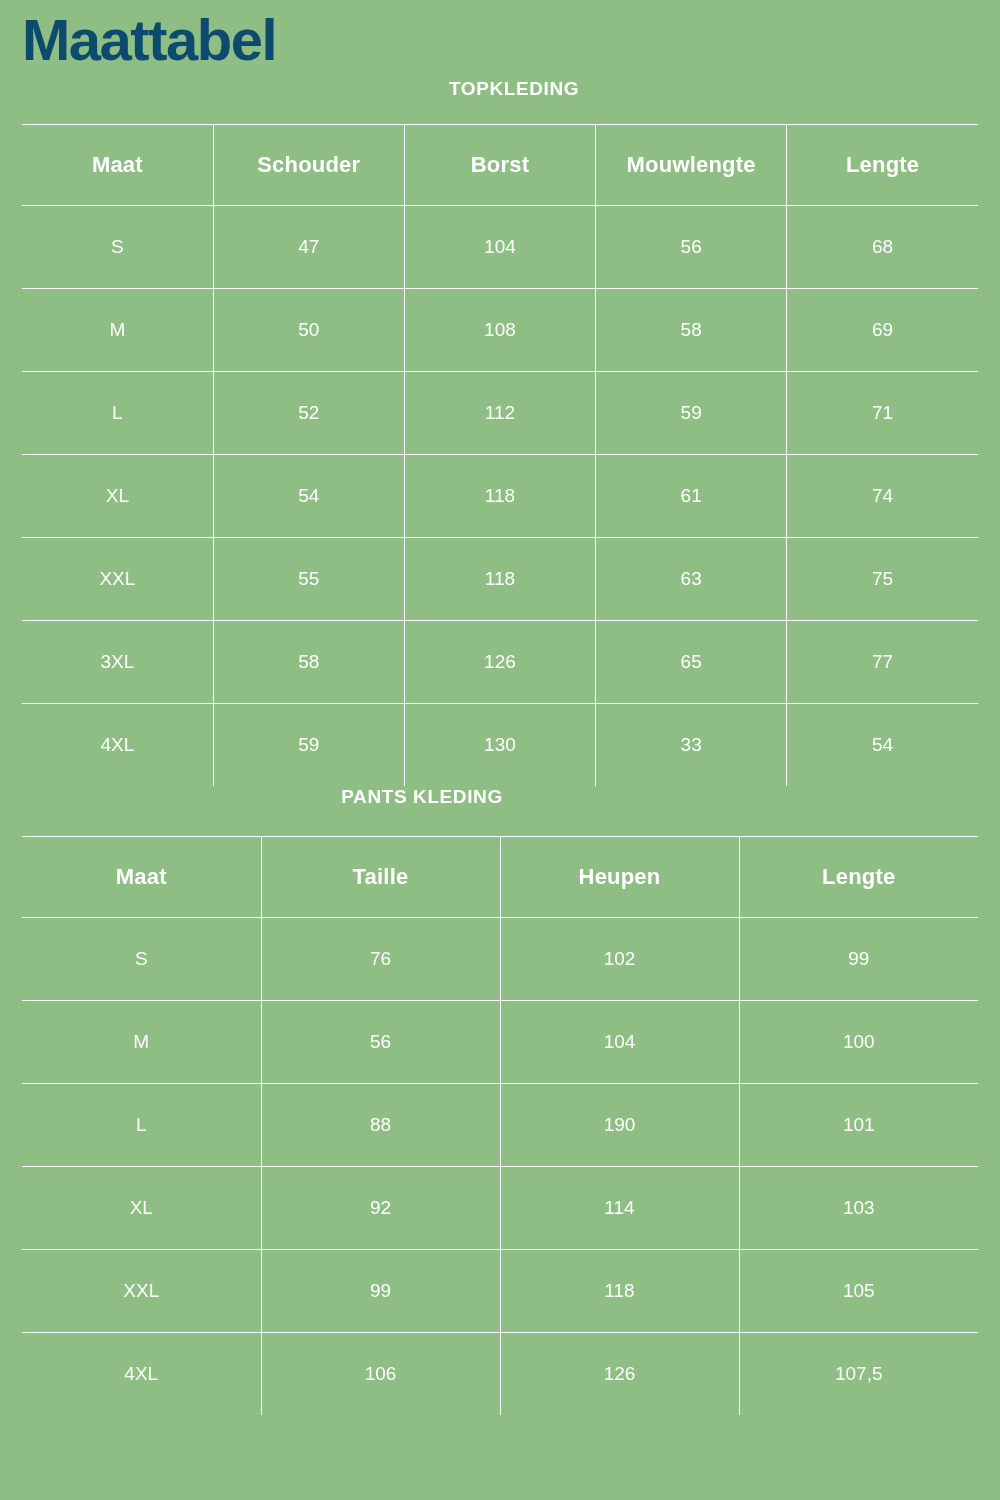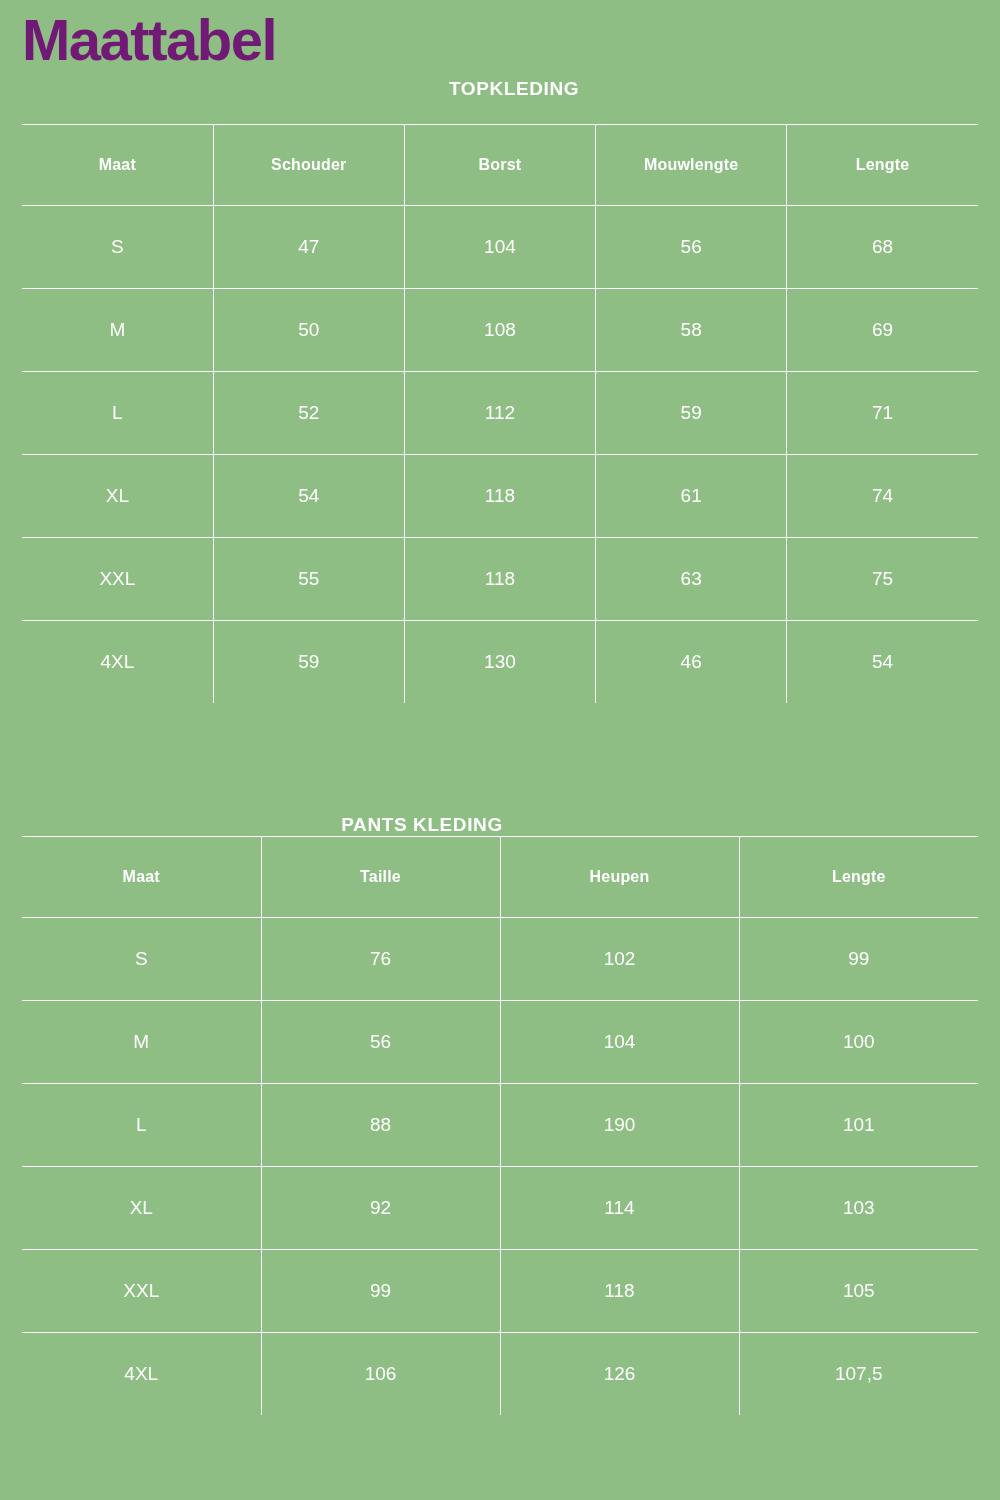--- a/index.html
+++ b/index.html
@@ -21,38 +21,38 @@
     box-sizing: border-box;
   }
   .brand-title {
     position: absolute;
     top: 8px;
     left: 22px;
     font-size: 58px;
     font-weight: bold;
     letter-spacing: -1.5px;
     line-height: 1.1;
-    color: #701a75;
+    color: #0c4a6e;
   }
   .section-heading {
     text-align: center;
     font-size: 19px;
     font-weight: bold;
     letter-spacing: 0.6px;
     color: #ffffff;
   }
   #top-heading {
     position: absolute;
     top: 78px;
     left: 16px;
     width: 996px;
   }
   #pants-heading {
     position: absolute;
-    top: 814px;
+    top: 786px;
     left: 0;
     width: 844px;
   }
   table {
     border-collapse: collapse;
     table-layout: fixed;
   }
   .size-table {
     position: absolute;
     left: 22px;
@@ -66,21 +66,21 @@
     text-align: center;
     border-top: 1.6px solid #ffffff;
     border-right: 1.6px solid #ffffff;
     color: #ffffff;
   }
   .size-table th:last-child,
   .size-table td:last-child {
     border-right: none;
   }
   .size-table thead th {
-    font-size: 16px;
+    font-size: 22px;
     font-weight: bold;
     height: 78px;
     letter-spacing: 0.2px;
   }
   .size-table tbody td {
     font-size: 19px;
     font-weight: normal;
     height: 80px;
   }
   .size-table tbody tr:last-child td {
@@ -140,24 +140,31 @@
         <td>74</td>
       </tr>
       <tr>
         <td>XXL</td>
         <td>55</td>
         <td>118</td>
         <td>63</td>
         <td>75</td>
       </tr>
       <tr>
+        <td>3XL</td>
+        <td>58</td>
+        <td>126</td>
+        <td>65</td>
+        <td>77</td>
+      </tr>
+      <tr>
         <td>4XL</td>
         <td>59</td>
         <td>130</td>
-        <td>46</td>
+        <td>33</td>
         <td>54</td>
       </tr>
     </tbody>
   </table>
 
   <div class="section-heading" id="pants-heading">PANTS KLEDING</div>
 
   <table class="size-table" id="pants-table">
     <thead>
       <tr>

